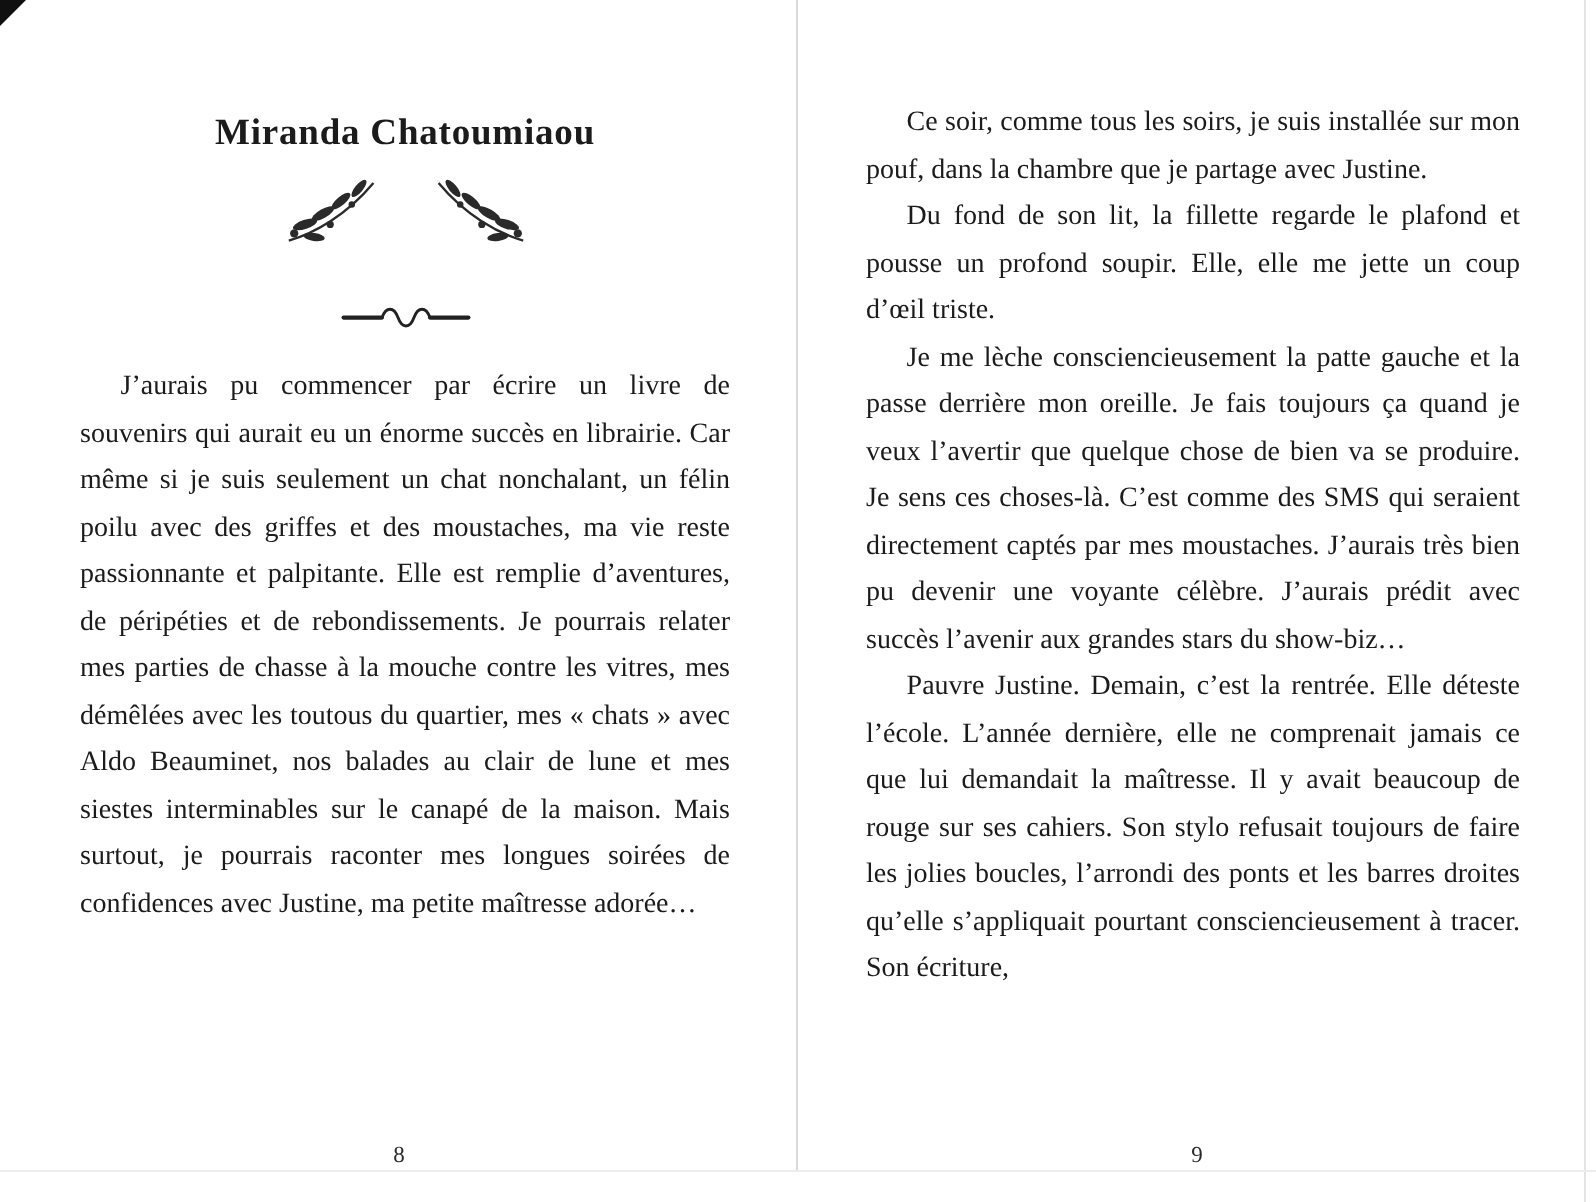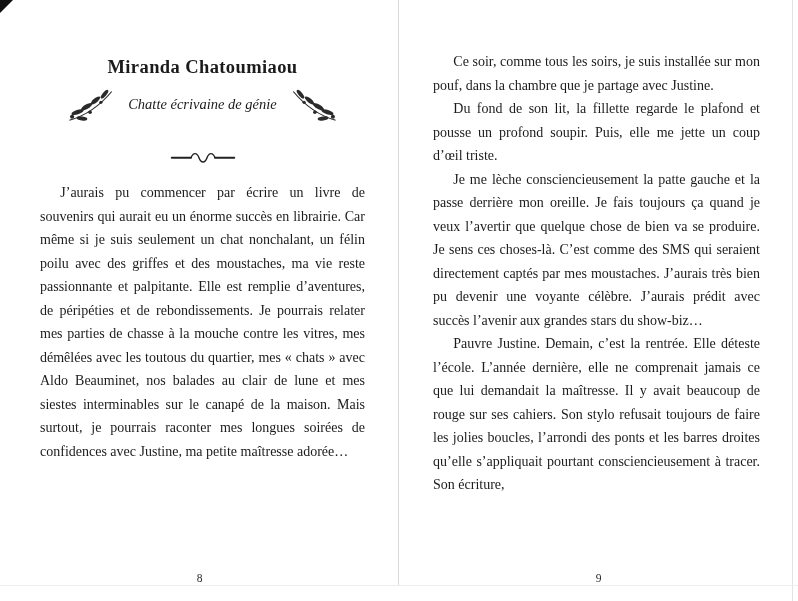--- a/index.html
+++ b/index.html
@@ -135,21 +135,20 @@
               <ellipse cx="45" cy="11" rx="6" ry="2.2" transform="rotate(-50 45 11)"></ellipse>
               <ellipse cx="20" cy="38" rx="6" ry="2.2" transform="rotate(8 20 38)"></ellipse>
               <circle cx="9" cy="36" r="2.3"></circle>
               <circle cx="29" cy="31" r="2"></circle>
               <circle cx="41" cy="20" r="1.8"></circle>
             </g>
           </svg>
         </span>
 
         <span class="header-center">
-          <p class="chapter-subtitle">Chatte écrivaine de génie</p>
         </span>
 
         <span class="branch mirrored">
           <svg width="54" height="42" viewBox="0 0 60 46" aria-hidden="true">
             <path d="M6 40 C 20 36, 38 26, 53 8" fill="none" stroke="#2a2a2a" stroke-width="1.3"></path>
             <g fill="#2a2a2a">
               <ellipse cx="15" cy="31" rx="7" ry="2.5" transform="rotate(-18 15 31)"></ellipse>
               <ellipse cx="25" cy="25" rx="7" ry="2.5" transform="rotate(-30 25 25)"></ellipse>
               <ellipse cx="35" cy="18" rx="6.5" ry="2.4" transform="rotate(-40 35 18)"></ellipse>
               <ellipse cx="45" cy="11" rx="6" ry="2.2" transform="rotate(-50 45 11)"></ellipse>
@@ -174,21 +173,21 @@
     <div class="body-text">
         <p class="para" lang="fr">J’aurais pu commencer par écrire un livre de souvenirs qui aurait eu un énorme succès en librairie. Car même si je suis seulement un chat nonchalant, un félin poilu avec des griffes et des moustaches, ma vie reste passionnante et palpitante. Elle est remplie d’aventures, de péripéties et de rebondissements. Je pourrais relater mes parties de chasse à la mouche contre les vitres, mes démêlées avec les toutous du quartier, mes « chats » avec Aldo Beauminet, nos balades au clair de lune et mes siestes interminables sur le canapé de la maison. Mais surtout, je pourrais raconter mes longues soirées de confidences avec Justine, ma petite maîtresse adorée…</p>
       </div>
 
     <div class="page-number">8</div>
   </div>
 
   <div class="page right">
     <div class="body-text">
         <p class="para" lang="fr">Ce soir, comme tous les soirs, je suis installée sur mon pouf, dans la chambre que je partage avec Justine.</p>
-        <p class="para" lang="fr">Du fond de son lit, la fillette regarde le plafond et pousse un profond soupir. Puis, elle me jette un coup d’œil triste.</p>
+        <p class="para" lang="fr">Du fond de son lit, la fillette regarde le plafond et pousse un profond soupir. Elle, elle me jette un coup d’œil triste.</p>
         <p class="para" lang="fr">Je me lèche consciencieusement la patte gauche et la passe derrière mon oreille. Je fais toujours ça quand je veux l’avertir que quelque chose de bien va se produire. Je sens ces choses-là. C’est comme des SMS qui seraient directement captés par mes moustaches. J’aurais très bien pu devenir une voyante célèbre. J’aurais prédit avec succès l’avenir aux grandes stars du show-biz…</p>
         <p class="para" lang="fr">Pauvre Justine. Demain, c’est la rentrée. Elle déteste l’école. L’année dernière, elle ne comprenait jamais ce que lui demandait la maîtresse. Il y avait beaucoup de rouge sur ses cahiers. Son stylo refusait toujours de faire les jolies boucles, l’arrondi des ponts et les barres droites qu’elle s’appliquait pourtant consciencieusement à tracer. Son écriture,</p>
       </div>
 
     <div class="page-number">9</div>
   </div>
 
 </div>
 
 </body></html>

